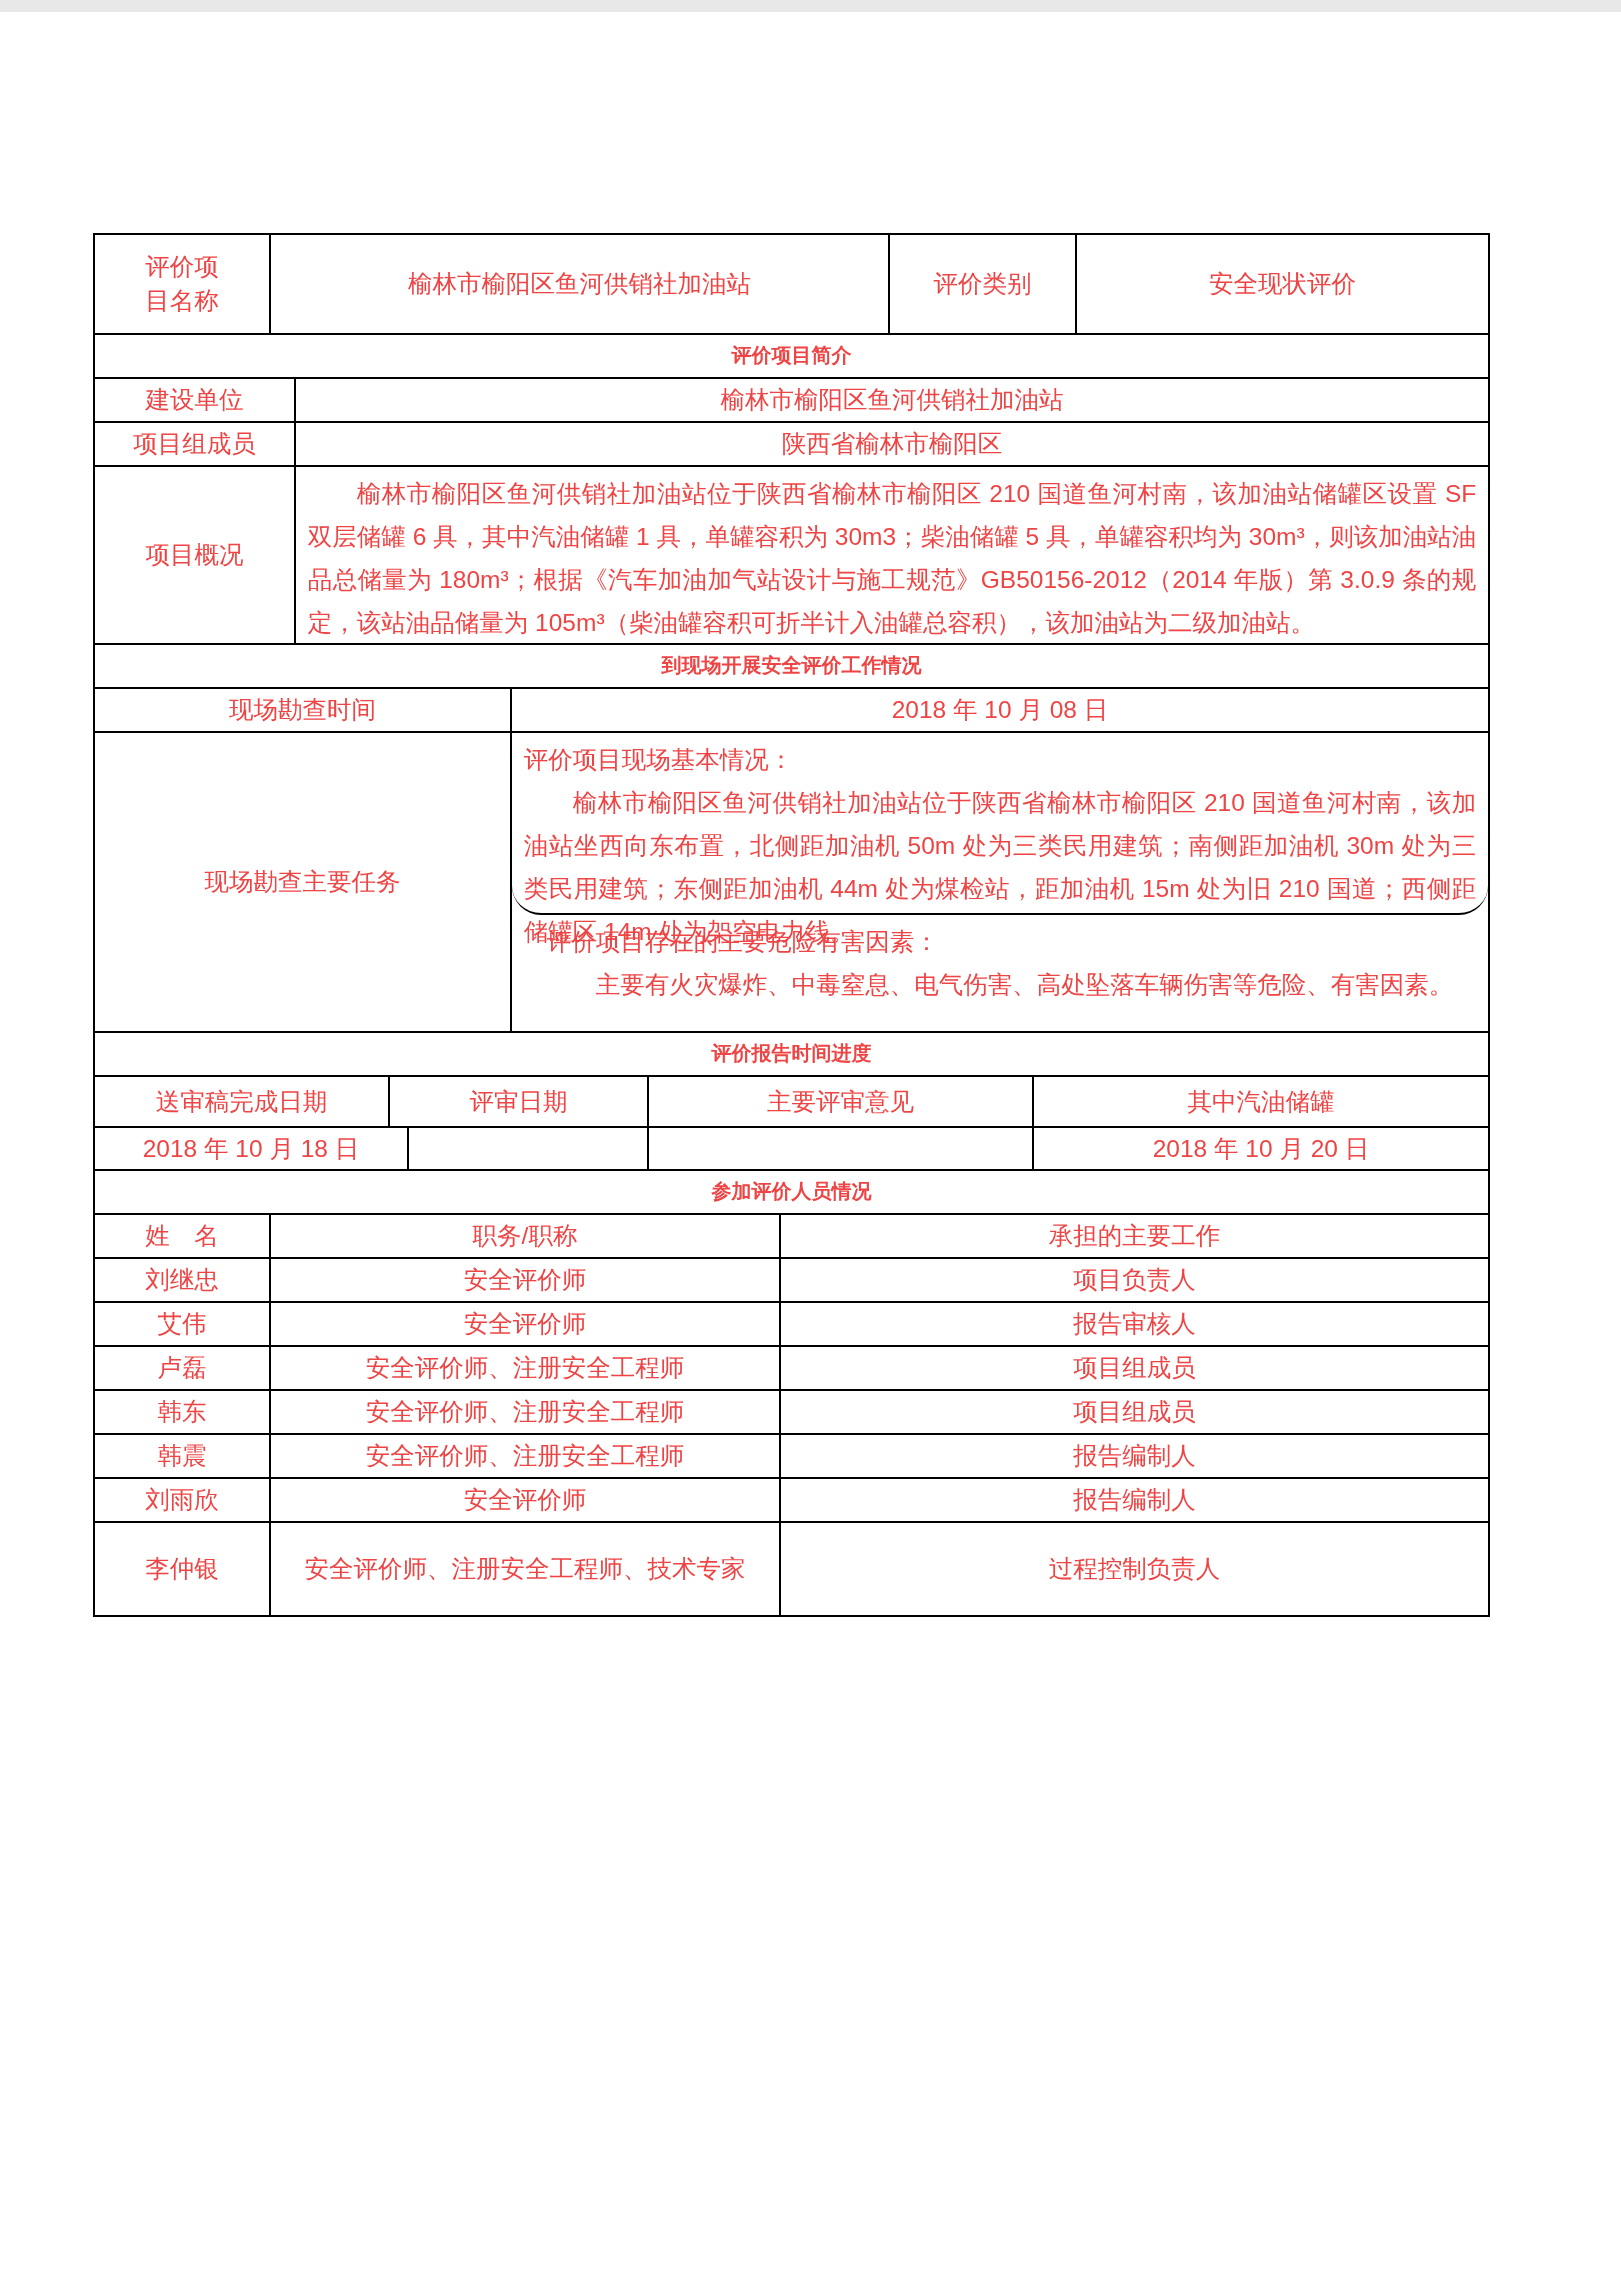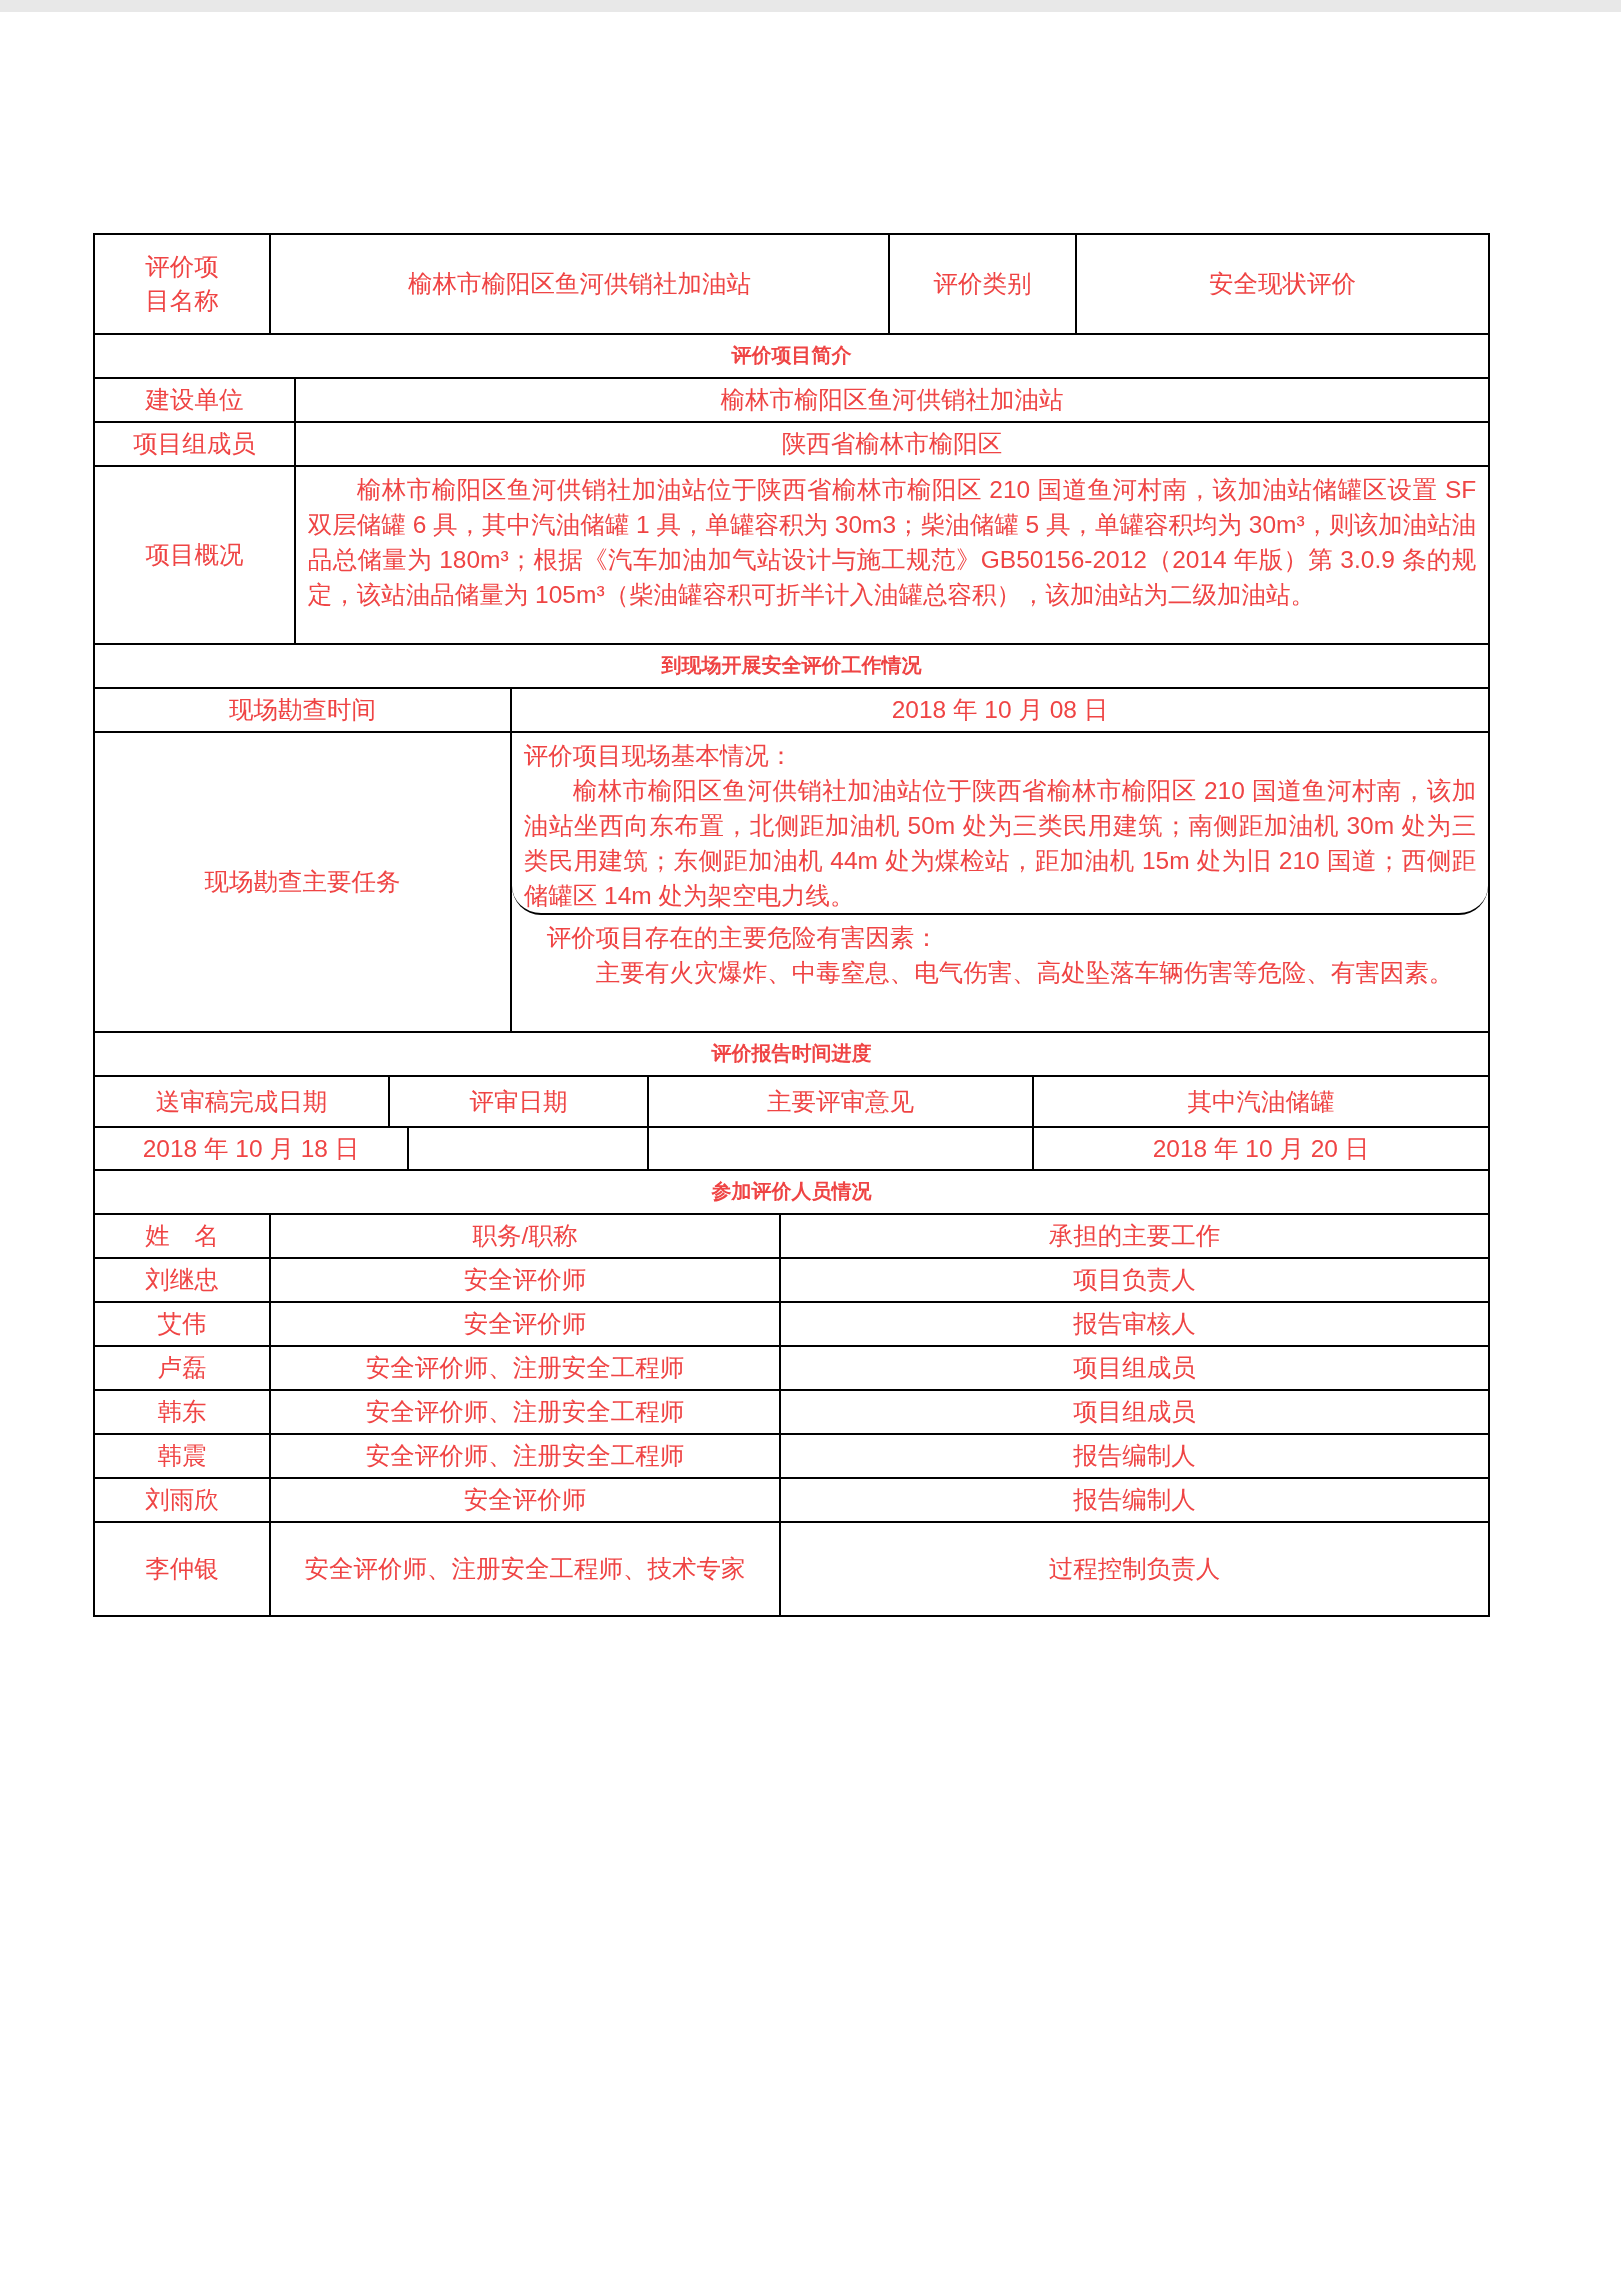--- a/index.html
+++ b/index.html
@@ -45,21 +45,21 @@
     display: flex;
     align-items: center;
     justify-content: center;
     text-align: center;
   }
   .pre-line { white-space: pre-line; }
   .para-cell {
     display: block;
     text-align: justify;
     padding: 4.9px 11.8px;
-    line-height: 35px;
+    line-height: 43px;
   }
   .para-cell .p-body { margin: 0; text-indent: 2em; }
   .para-cell .p-title { margin: 0; text-indent: 0; }
   .stack { display: flex; flex-direction: column; }
   .stack .sub { box-sizing: border-box; border-radius: 29px; }
   .stack .sub-top { border-bottom: 2px solid #000; }
 
   
   .h-r1 { height: 100px; }
   .h-sm { height: 44px; }

